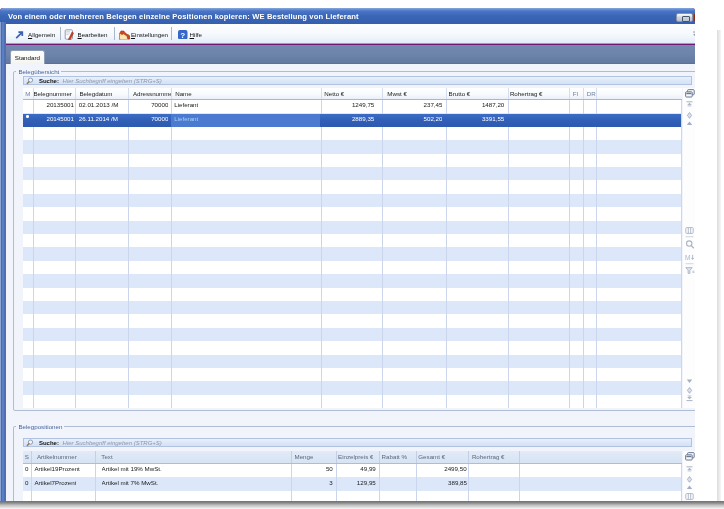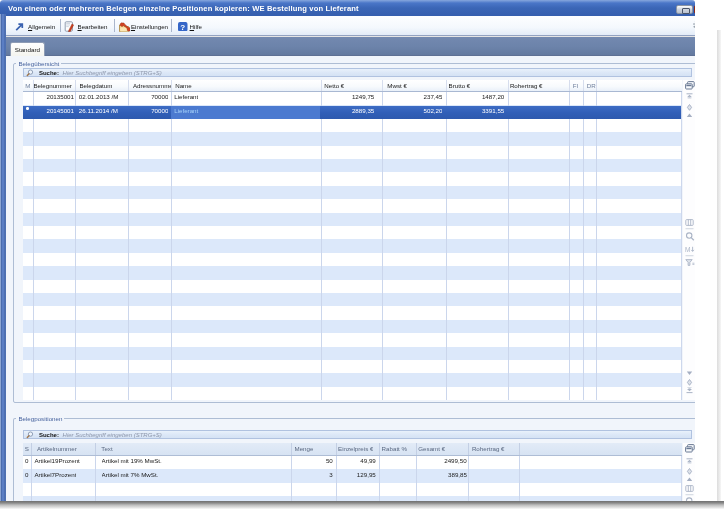--- a/index.html
+++ b/index.html
@@ -1,18 +1,18 @@
 <!DOCTYPE html>
 <html><head><meta charset="utf-8">
 <style>
 *{margin:0;padding:0;box-sizing:border-box;}
 html,body{width:724px;height:509px;overflow:hidden;background:#fff;
  font-family:"Liberation Sans",sans-serif;font-size:6.2px;color:#1a1a1a;}
 .abs{position:absolute;}
-#win{position:absolute;left:0;top:0;width:695px;height:501px;border-radius:3px 3px 0 0;background:#e5e5e5;overflow:hidden;}
+#win{position:absolute;left:0;top:8px;width:695px;height:501px;border-radius:3px 3px 0 0;background:#701a75;overflow:hidden;}
 #titlebar{position:absolute;left:0;top:0;width:717px;height:16px;
  background:linear-gradient(180deg,#87a7dd 0,#4a76c8 3px,#3b66b6 8px,#355eae 16px);border-radius:3px 3px 0 0;}
 #title{position:absolute;left:8px;top:3.6px;color:#fff;font-weight:bold;font-size:7.6px;letter-spacing:.13px;}
 #btnrestore{position:absolute;left:676px;top:4.5px;width:17px;height:9.5px;border-radius:2px;
  background:linear-gradient(180deg,#fdfdfd,#cdd3dd 50%,#b9c2cf);border:1px solid #8a94a4;}
 #btnrestore:before{content:"";position:absolute;left:4.5px;top:2px;width:6px;height:4px;border:1.3px solid #4a5468;border-radius:1px;}
 #btnclose{position:absolute;left:694px;top:4.5px;width:16.5px;height:9.5px;border-radius:2px;
  background:linear-gradient(180deg,#f0a088 0,#d94f33 45%,#c03a20);border:1px solid #8c2a18;}
 #btnclose:before{content:"\2715";position:absolute;left:0;right:0;top:1.2px;text-align:center;color:#fff;font-size:6.5px;font-weight:bold;}
 #lborder{position:absolute;left:0;top:14px;width:6px;height:487px;

